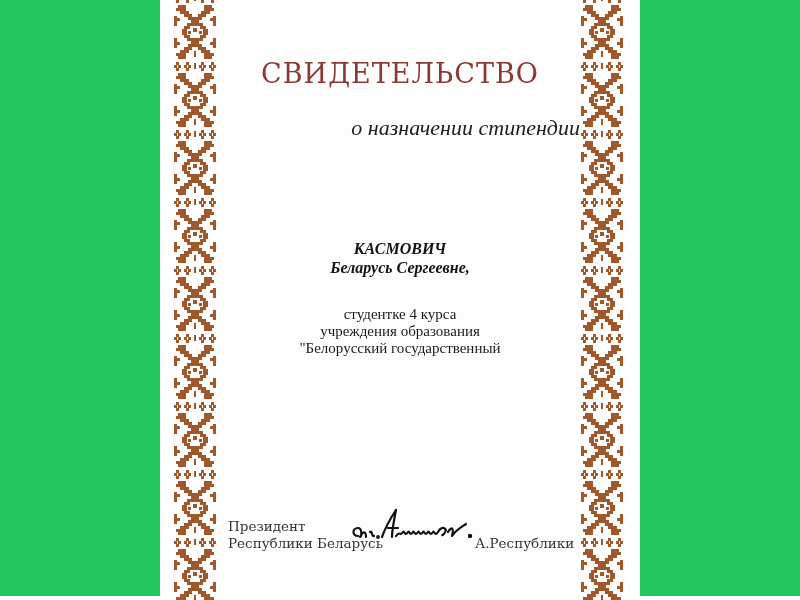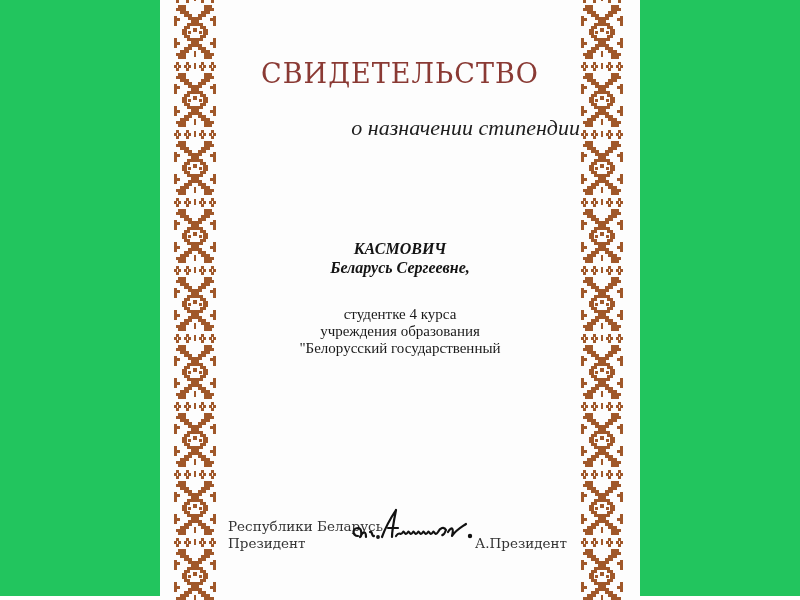--- a/index.html
+++ b/index.html
@@ -220,33 +220,33 @@
     <span class="line">Беларусь Сергеевне,</span>
   </div>
 
   <div class="details">
     <span class="line">студентке 4 курса</span>
     <span class="line">учреждения образования</span>
     <span class="line">"Белорусский государственный</span>
   </div>
 
   <div class="sign-left">
+    <span class="line">Президент</span>
     <span class="line">Республики  Беларусь</span>
-    <span class="line">Президент</span>
   </div>
 
   <svg class="signature" viewBox="0 0 140 40">
     <g fill="none" stroke="#111111" stroke-width="2.2" stroke-linecap="round" stroke-linejoin="round">
       <path d="M10 30 C4 30 4 22 10 22 C14 22 14 30 12 31 C16 24 18 26 18 31"></path>
       <path d="M22 26 C24 24 24 31 26 30"></path>
       <circle cx="30" cy="31" r="0.8" fill="#111"></circle>
       <path d="M34 31 C38 20 44 10 48 4 C46 14 44 24 44 31"></path>
       <path d="M40 22 L50 22"></path>
       <path d="M48 30 C52 24 52 31 55 26 C56 24 57 31 60 26 C61 24 62 31 65 26 C66 24 67 31 70 26 C71 24 72 31 75 26 C76 24 77 31 80 26 C81 24 82 31 85 26 C86 24 87 31 90 26 C92 22 96 20 98 24 C96 30 92 30 96 28"></path>
       <path d="M100 26 C104 20 106 22 104 30 C108 24 112 22 118 18"></path>
       <circle cx="122" cy="30" r="1.1" fill="#111"></circle>
     </g>
   </svg>
 
-  <div class="sign-name">А.Президент</div>
+  <div class="sign-name">А.Республики</div>
 
   <div class="year">2017</div>
 </div>
 
 </body></html>

